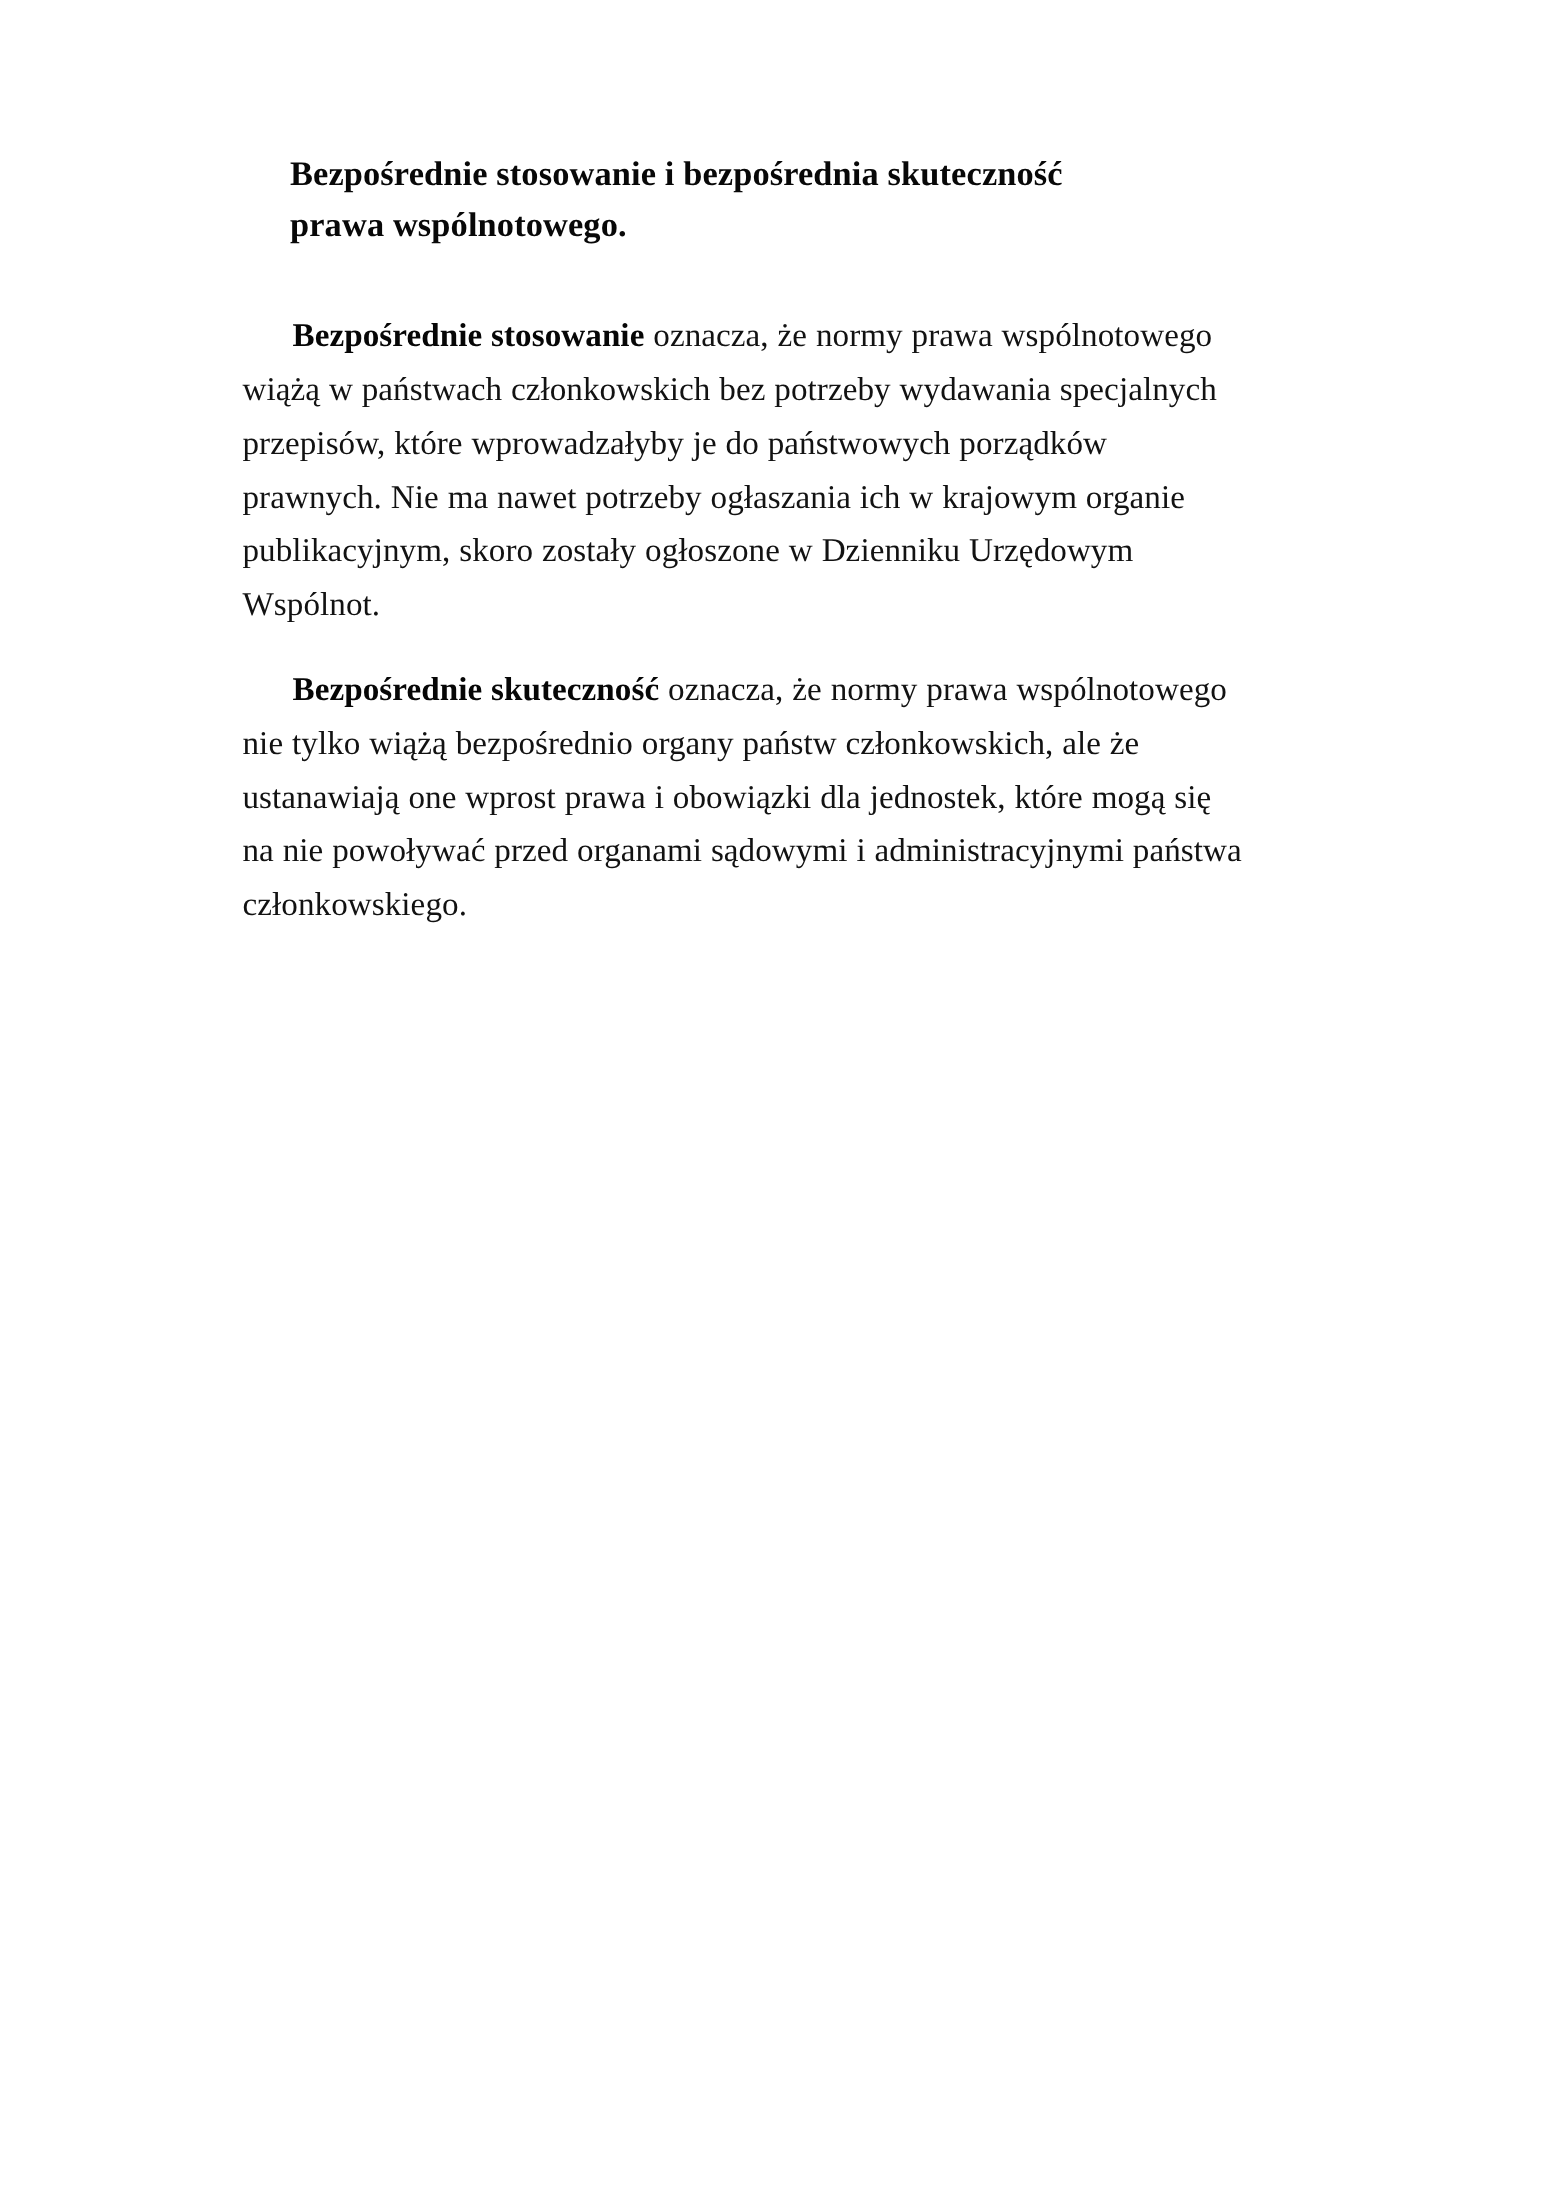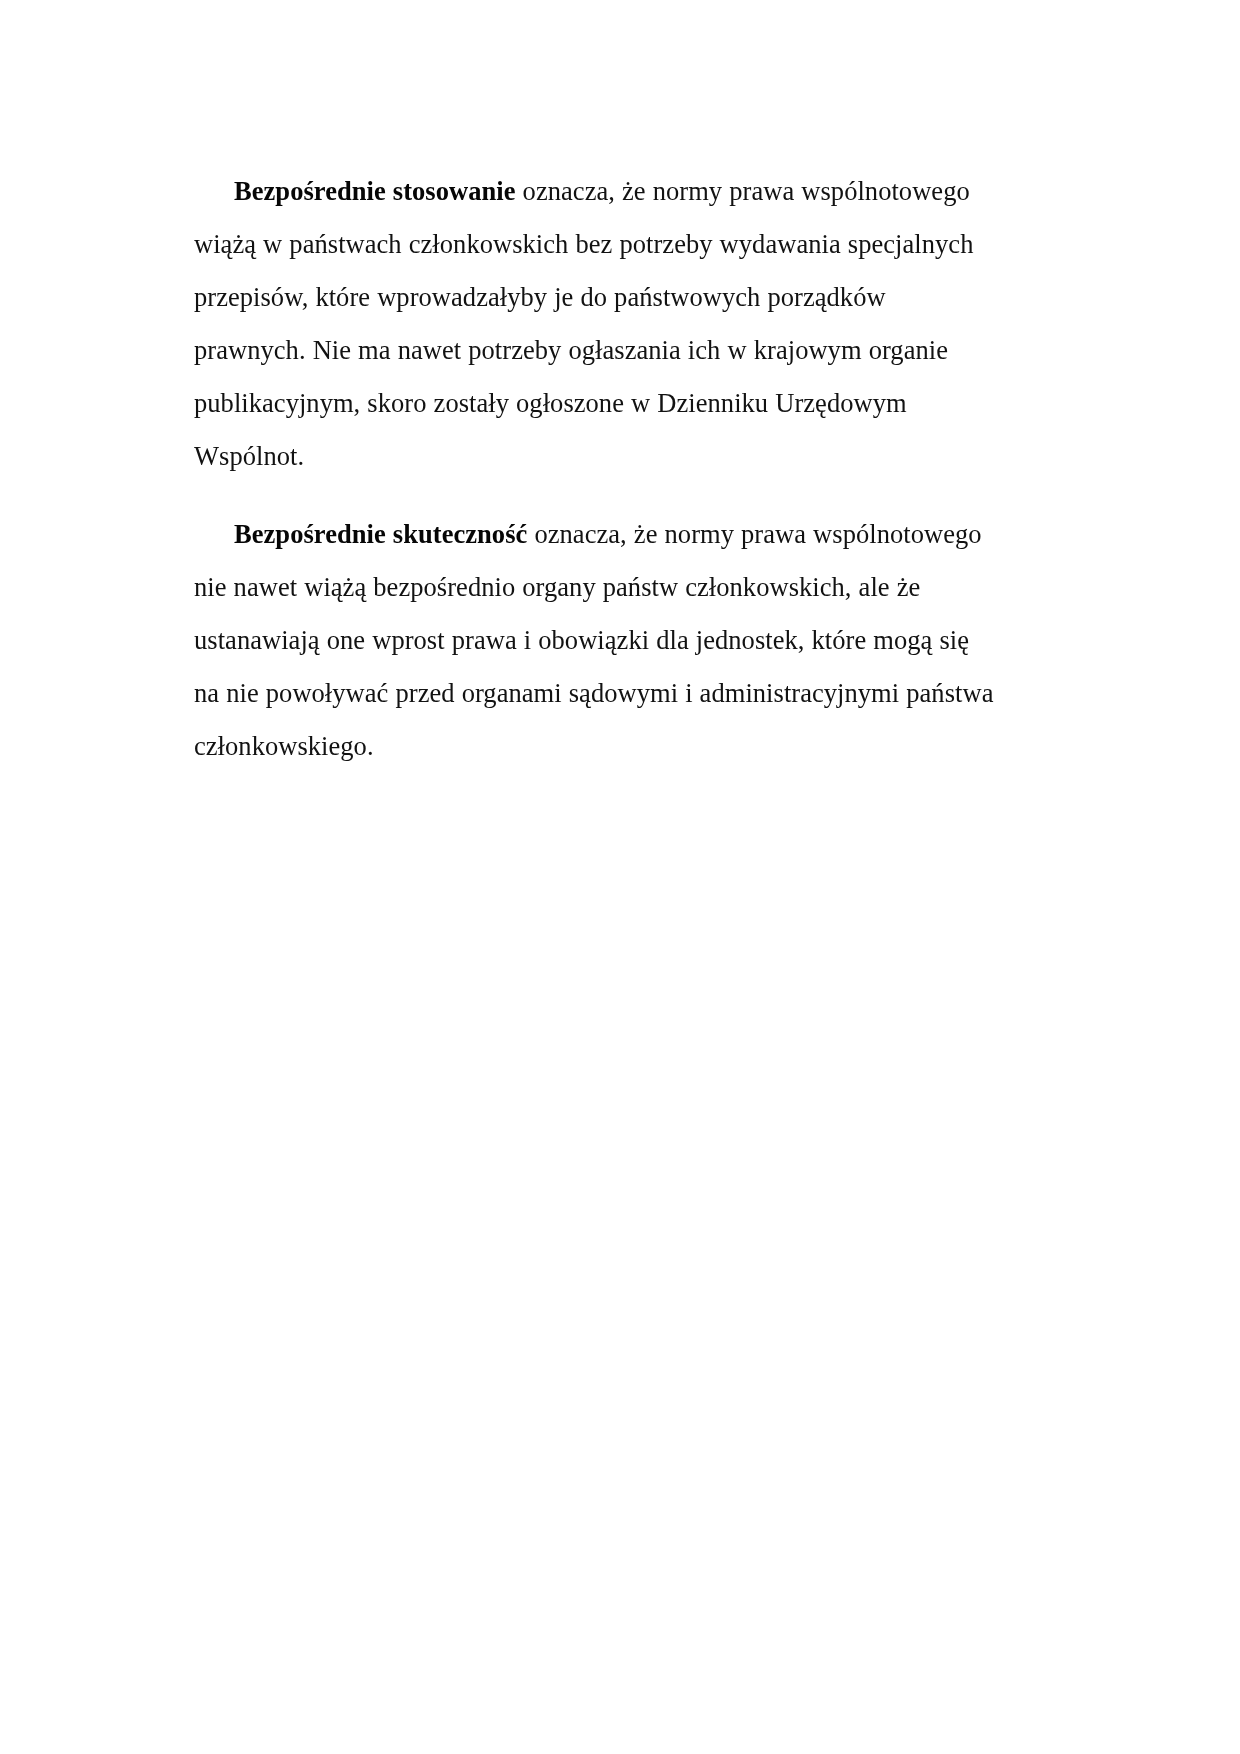--- a/index.html
+++ b/index.html
@@ -41,21 +41,21 @@
     letter-spacing: 0.1px;
     margin: 0 0 0 38px;
     width: 700px;
     text-indent: 0;
     color: #080808;
   }
 
   
   .body-paragraph {
     font-size: 26.5px;
-    line-height: 53px;
+    line-height: 43px;
     margin: 0;
     text-indent: 40px;
     letter-spacing: 0.05px;
     word-spacing: 0.4px;
     color: #121212;
   }
 
   .lead-in {
     font-weight: bold;
     color: #060606;
@@ -64,28 +64,29 @@
   .gap-after-title { height: 47px; }
   .gap-between-paragraphs { height: 25px; }
 </style>
 </head>
 <body>
 
 <div class="page">
 
   <div class="text-column">
 
+    <h1 class="doc-title">Bezpośrednie stosowanie i bezpośrednia skuteczność prawa wspólnotowego.</h1>
 
     <div class="gap-after-title"></div>
 
     <p class="body-paragraph">
       <span class="lead-in">Bezpośrednie stosowanie</span><span> oznacza, że normy prawa wspólnotowego wiążą w państwach członkowskich bez potrzeby wydawania specjalnych przepisów, które wprowadzałyby je do państwowych porządków prawnych. Nie ma nawet potrzeby ogłaszania ich w krajowym organie publikacyjnym, skoro zostały ogłoszone w Dzienniku Urzędowym Wspólnot.</span>
     </p>
 
     <div class="gap-between-paragraphs"></div>
 
     <p class="body-paragraph">
-      <span class="lead-in">Bezpośrednie skuteczność</span><span> oznacza, że normy prawa wspólnotowego nie nawet wiążą bezpośrednio organy państw członkowskich, ale że ustanawiają one wprost prawa i obowiązki dla jednostek, które mogą się na nie powoływać przed organami sądowymi i administracyjnymi państwa członkowskiego.</span>
+      <span class="lead-in">Bezpośrednie skuteczność</span><span> oznacza, że normy prawa wspólnotowego nie tylko wiążą bezpośrednio organy państw członkowskich, ale że ustanawiają one wprost prawa i obowiązki dla jednostek, które mogą się na nie powoływać przed organami sądowymi i administracyjnymi państwa członkowskiego.</span>
     </p>
 
   </div>
 
 </div>
 
 </body></html>

